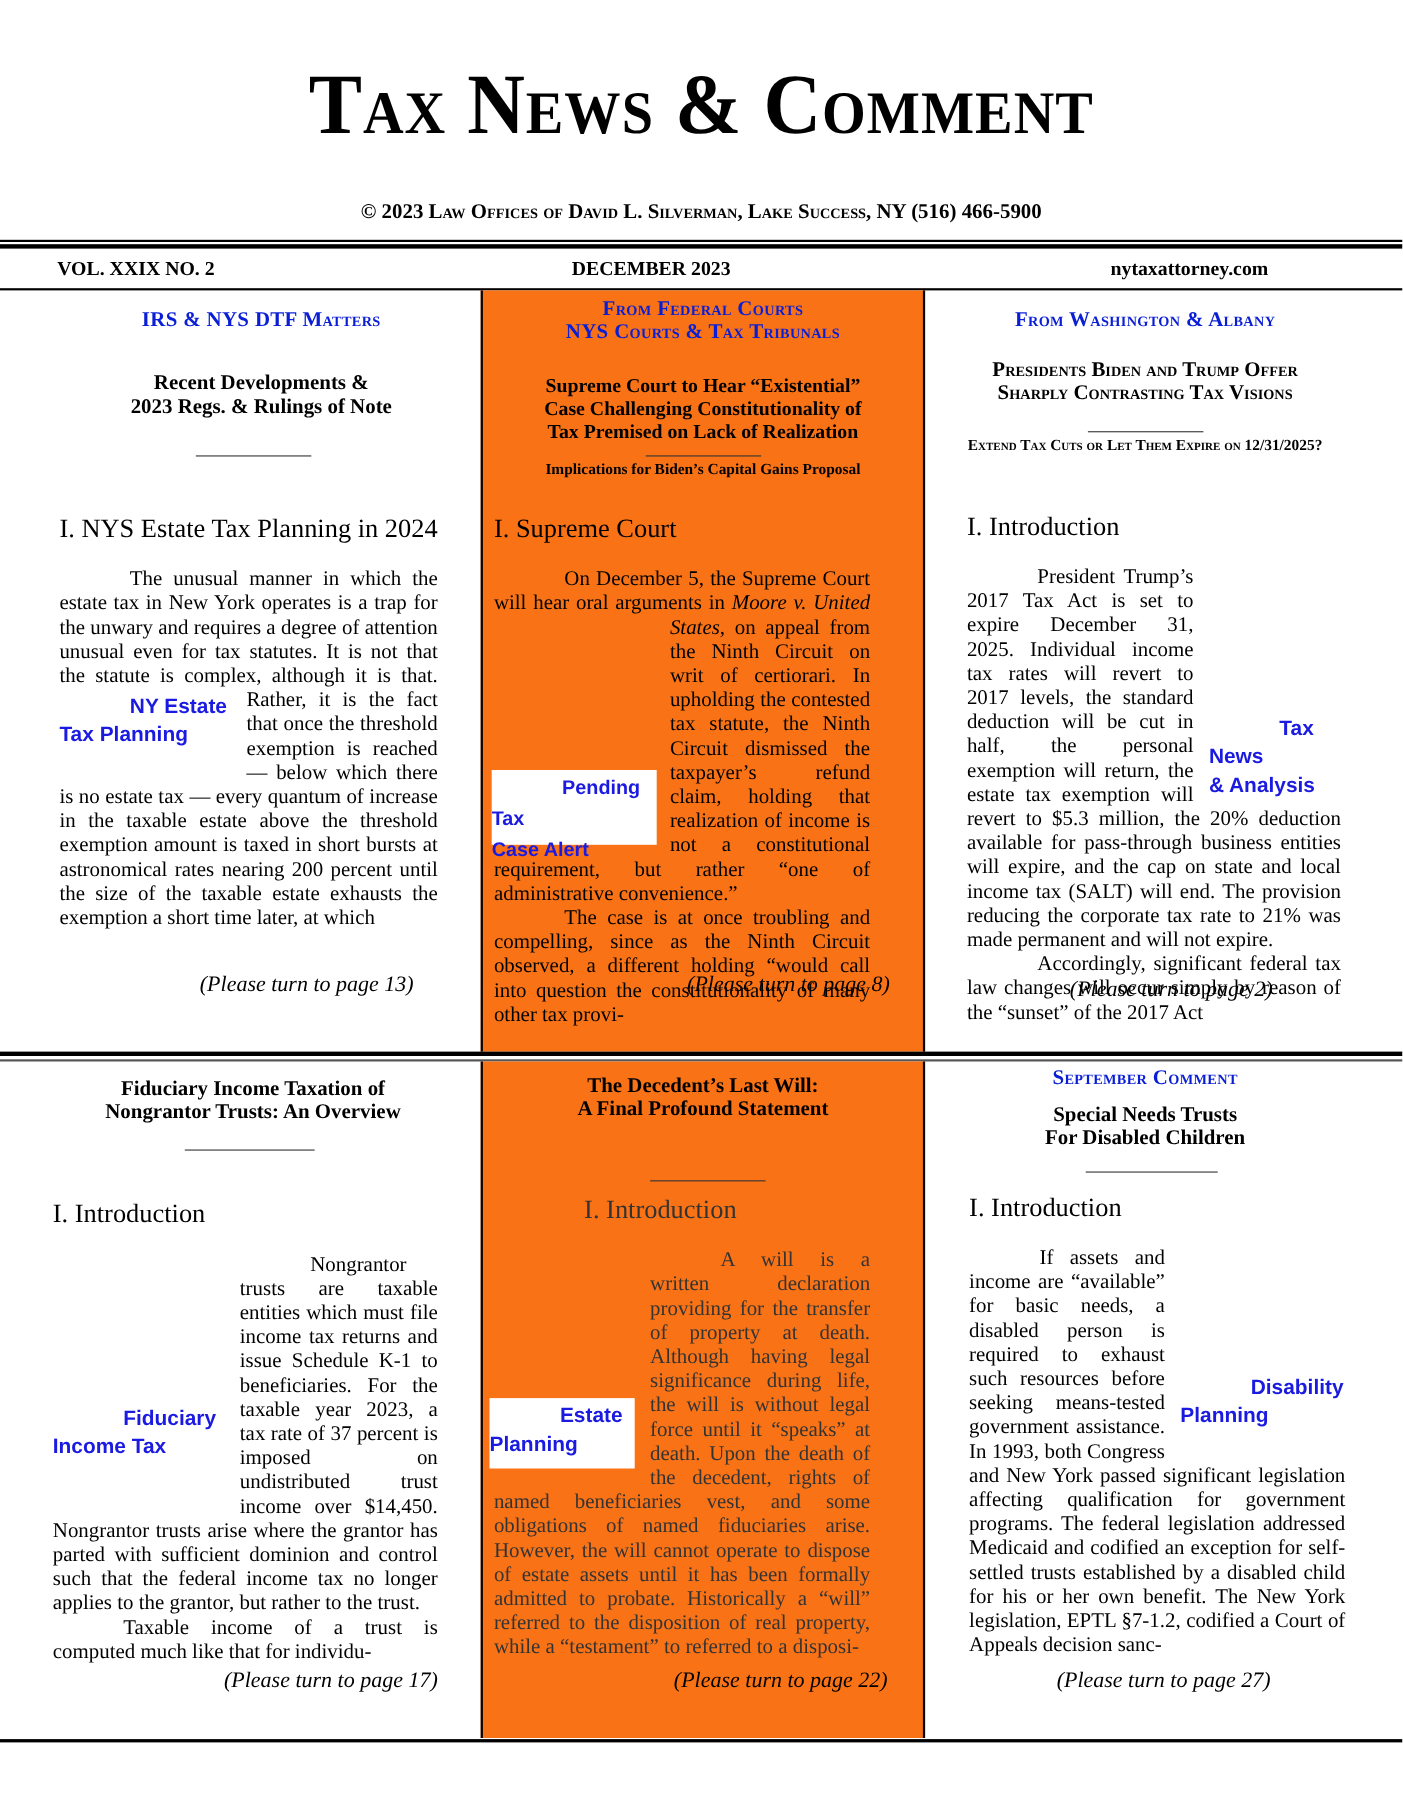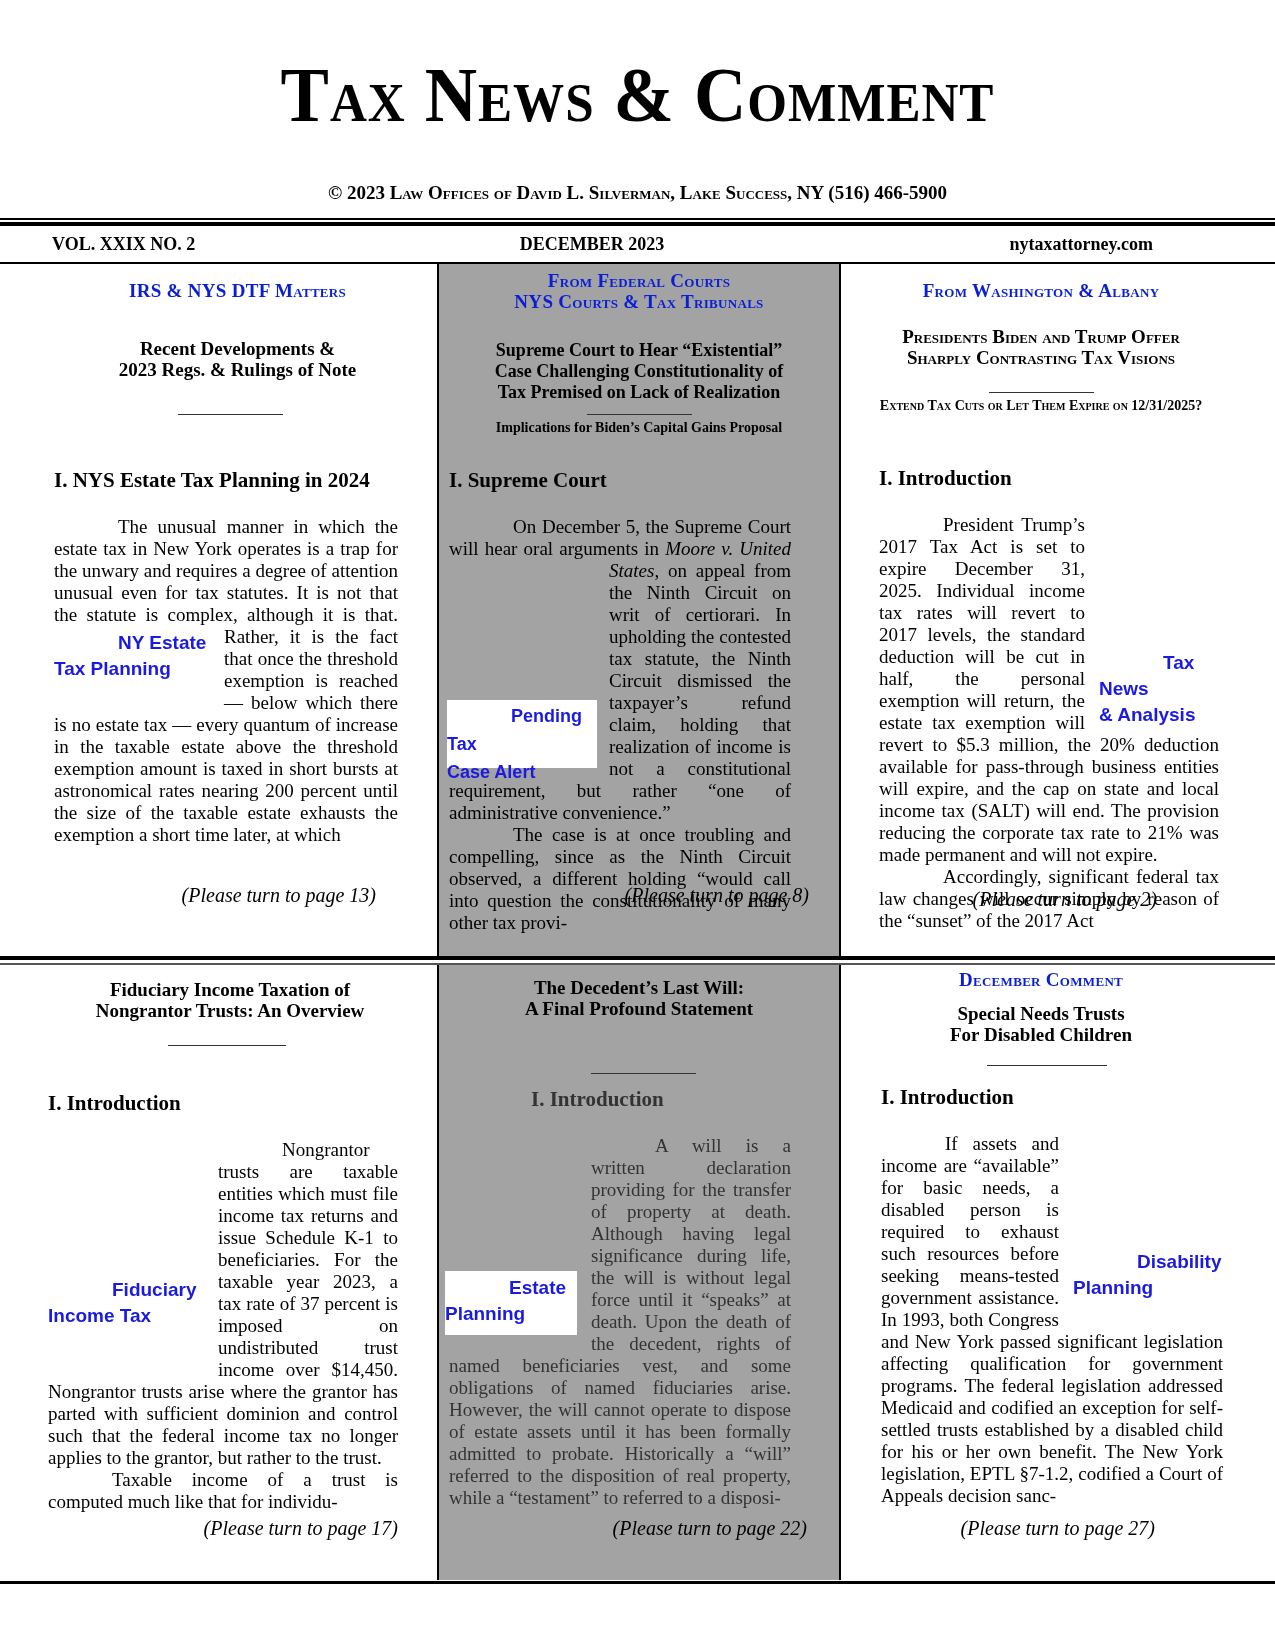--- a/index.html
+++ b/index.html
@@ -5,28 +5,28 @@
   html, body { margin:0; padding:0; background:#fff; }
   body { width:1275px; height:1650px; position:relative; overflow:hidden; font-family:"Liberation Serif", serif; color:#000; }
   .masthead { position:absolute; left:0; top:55px; width:1275px; text-align:center; }
   .masthead h1 { margin:0; font-family:"Liberation Serif", serif; font-weight:bold; font-size:78px; font-variant:small-caps; letter-spacing:1px; line-height:80px; transform:scaleX(0.93); }
   .copyright { position:absolute; left:0; top:182px; width:1275px; text-align:center; font-weight:bold; font-size:19px; font-variant:small-caps; }
   .rule-thick { position:absolute; left:0; width:1275px; background:#000; }
   .infobar { position:absolute; left:0; top:232px; width:1275px; height:26px; font-weight:bold; font-size:18px; }
   .infobar span { position:absolute; top:2px; }
   .grid-row { position:absolute; left:0; width:1275px; }
   .col { position:absolute; top:0; bottom:0; box-sizing:border-box; }
-  .col.yellow { background:#a3a3a3; border-left:2px solid #000; border-right:2px solid #000; }
+  .col.yellow { background:#f97316; border-left:2px solid #000; border-right:2px solid #000; }
   .section-label { color:#0a1ed6; font-weight:bold; font-variant:small-caps; text-align:center; font-size:19px; line-height:21px; letter-spacing:0.3px; }
   .art-title { text-align:center; font-weight:bold; font-size:19px; line-height:21px; }
   .art-title.sc { font-variant:small-caps; font-size:19px; }
   .subtitle { text-align:center; font-weight:bold; font-size:14px; }
   .subtitle.sc { font-variant:small-caps; font-size:14px; }
   .divider { width:105px; height:0; border-top:1.5px solid #333; margin:0 auto; }
-  .heading { font-weight:bold; font-size:21px;text-align:right; }
+  .heading { font-weight:normal; font-size:24px;text-align:right; }
   .body { font-size:19px; line-height:22px; text-align:justify; }
   .body p { margin:0; text-indent:64px; }
   .callout { float:left; width:160px; height:66px; margin:3px 10px 2px 0; color:#1a1ae0; font-family:"Liberation Sans", sans-serif; font-weight:bold; font-size:19px; line-height:26px; text-align:left; padding-top:4px; box-sizing:border-box; }
   .callout.right { float:right; margin:3px 0 2px 14px; width:125px; }
   .callout.white { background:#fff; }
   .turn { position:absolute; right:40px; font-style:italic; font-size:20px; }
   .abs { position:absolute; }
 </style>
 </head>
 <body>
@@ -127,21 +127,21 @@
     </div>
     <div class="divider abs" style="left:152px;top:108px;"></div>
     <div class="heading abs" style="left:92px;top:122px;color:#333;">I. Introduction</div>
     <div class="body abs" style="left:10px;top:170px;width:342px;color:#333;">
       <p><span class="callout white" style="float:left;width:132px;height:64px;margin:136px 14px 0 -4px;line-height:26px;padding-top:4px;"><span>Estate</span><br><span>Planning</span></span><span>A will is a written declaration providing for the transfer of property at death. Although having legal significance during life, the will is without legal force until it “speaks” at death. Upon the death of the decedent, rights of named beneficiaries vest, and some obligations of named fiduciaries arise. However, the will cannot operate to dispose of estate assets until it has been formally admitted to probate. Historically a “will” referred to the disposition of real property, while a “testament” to referred to a disposi-</span></p>
     </div>
     <div class="turn" style="top:552px;right:32px;">(Please turn to page 22)</div>
   </div>
 
   <div class="col" style="left:841px;width:434px;">
-    <div class="section-label abs" style="left:0;width:400px;top:4px;">December Comment</div>
+    <div class="section-label abs" style="left:0;width:400px;top:4px;">September Comment</div>
     <div class="art-title abs" style="left:0;width:400px;top:26px;margin-top:12px;">
       <div>Special Needs Trusts</div>
       <div>For Disabled Children</div>
     </div>
     <div class="divider abs" style="left:146px;top:100px;width:120px;"></div>
     <div class="heading abs" style="left:40px;top:120px;">I.  Introduction</div>
     <div class="body abs" style="left:40px;top:168px;width:342px;">
       <p><span class="callout right" style="margin-top:112px;height:66px;width:150px;"><span>Disability</span><br><span>Planning</span></span><span>If assets and income are “available” for basic needs, a disabled person is required to exhaust such resources before seeking means-tested government assistance. In 1993, both Congress and New York passed significant legislation affecting qualification for government programs. The federal legislation addressed Medicaid and codified an exception for self-settled trusts established by a disabled child for his or her own benefit. The New York legislation, EPTL §7-1.2,  codified a Court of Appeals decision sanc-</span></p>
     </div>
     <div class="turn" style="top:552px;right:120px;">(Please turn to page 27)</div>

